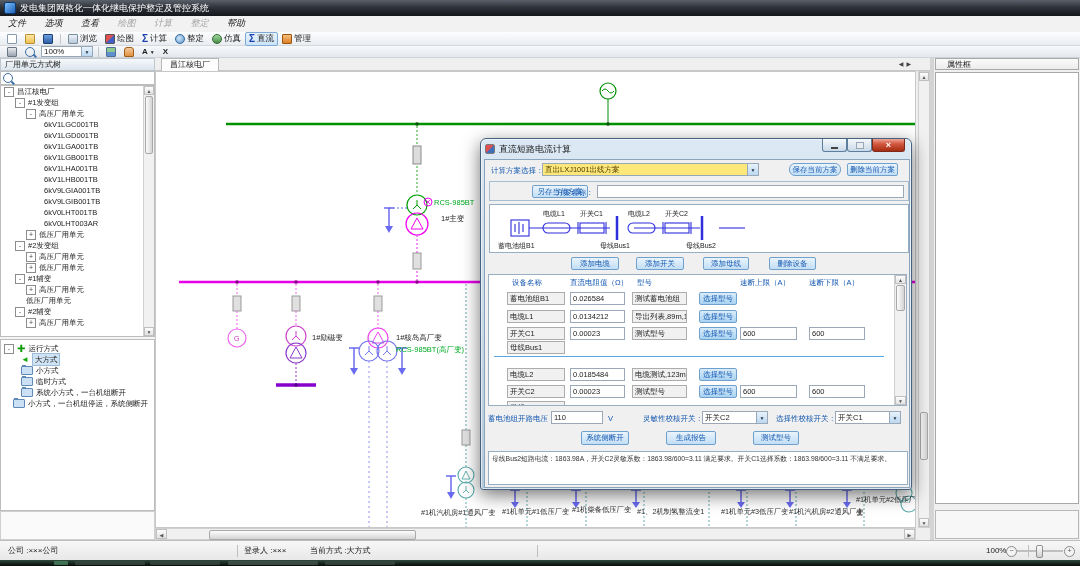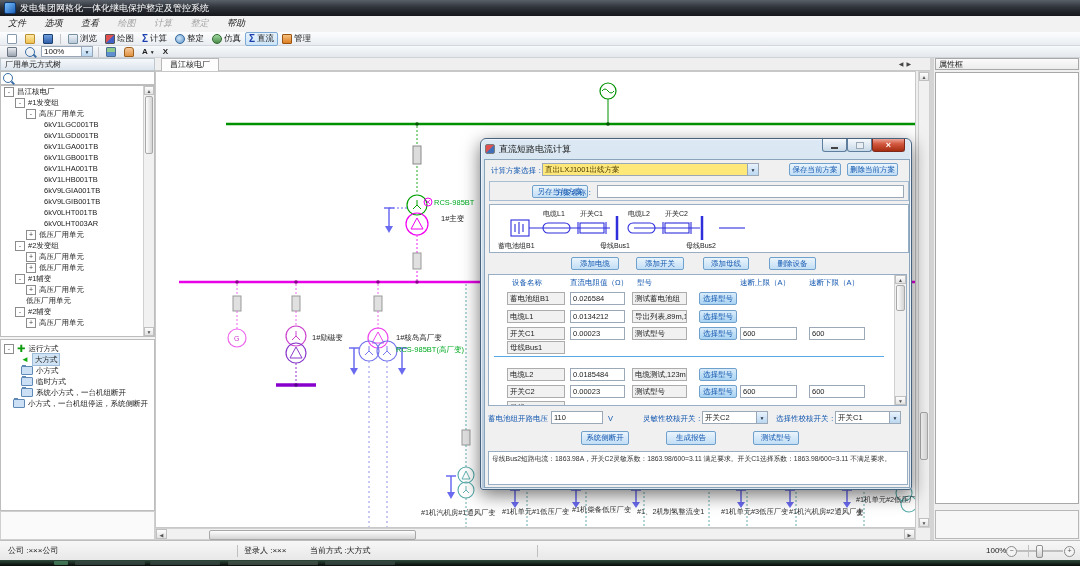--- a/index.html
+++ b/index.html
@@ -92,21 +92,21 @@
     border:1px solid #D0D0D0;box-sizing:border-box;}
   .hscroll{position:absolute;left:0;top:470px;width:761px;height:12px;background:#F1F1F1;
     border:1px solid #D0D0D0;box-sizing:border-box;}
   .hthumb{position:absolute;left:53px;top:1px;width:205px;height:8px;
     background:linear-gradient(#FDFDFD,#D4D4D4);border:1px solid #A8A8A8;border-radius:2px;}
   .splitter{position:absolute;left:930px;top:58px;width:4px;height:482px;background:#D4D4D4;}
 
   
   .right-panel{position:absolute;left:934px;top:58px;width:146px;height:482px;background:#F0F0F0;}
   .rp-header{position:absolute;left:1px;top:0;width:144px;height:12px;border:1px solid #A8A8A8;
-    background:linear-gradient(#FBFBFB,#ECECEC);font-size:8px;line-height:11px;padding-left:3px;box-sizing:border-box;}
+    background:linear-gradient(#FBFBFB,#ECECEC);font-size:8px;line-height:11px;padding-left:11px;box-sizing:border-box;}
   .rp-box1{position:absolute;left:1px;top:14px;width:144px;height:432px;background:#fff;border:1px solid #A8A8A8;box-sizing:border-box;}
   .rp-box2{position:absolute;left:1px;top:452px;width:144px;height:29px;background:#F7F7F7;border:1px solid #B8B8B8;box-sizing:border-box;}
 
   
   .statusbar{position:absolute;left:0;top:540px;width:1080px;height:20px;
     background:linear-gradient(#F7F7F7,#E8E8E8);border-top:1px solid #BDBDBD;box-sizing:border-box;font-size:8px;}
   .sb-div{position:absolute;width:1px;height:12px;top:4px;background:#C0C0C0;}
   .zoom-circ{position:absolute;width:9px;height:9px;border:1px solid #8A8A8A;border-radius:50%;
     background:#F4F4F4;font-size:7px;line-height:8px;text-align:center;color:#555;top:5px;}
   .zoom-track{position:absolute;top:9px;width:46px;height:2px;background:#BFBFBF;}
@@ -572,21 +572,21 @@
           <span>×</span>
         </span>
     </div>
     <div class="dlg-body">
 
       <span class="blab" style="left:6px;top:6px;">计算方案选择：</span>
       <div class="combo combo-yellow" style="left:57px;top:3px;width:217px;">
         <span class="val">直出LXJ1001出线方案</span>
         <span class="dd">▼</span>
       </div>
-      <div class="app-btn" style="left:304px;top:3px;width:52px;">保存当前方案</div>
+      <div class="app-btn" style="left:304px;top:3px;width:52px;border-radius:6px;">保存当前方案</div>
       <div class="app-btn" style="left:362px;top:3px;width:51px;">删除当前方案</div>
 
       <div class="gbox" style="left:4px;top:21px;width:420px;height:20px;">
         <div class="app-btn" style="left:18px;top:3px;width:56px;margin-left:24px;">另存当前方案</div>
         <span class="blab" style="left:66px;top:6px;text-align:center;">方案名称：</span>
         <input class="winput" style="left: 107px; top: 3px; width: 307px;" value="">
       </div>
 
       <div class="panel" style="left:4px;top:44px;width:420px;height:49px;">
         <svg width="418" height="47" viewBox="0 0 418 47">

